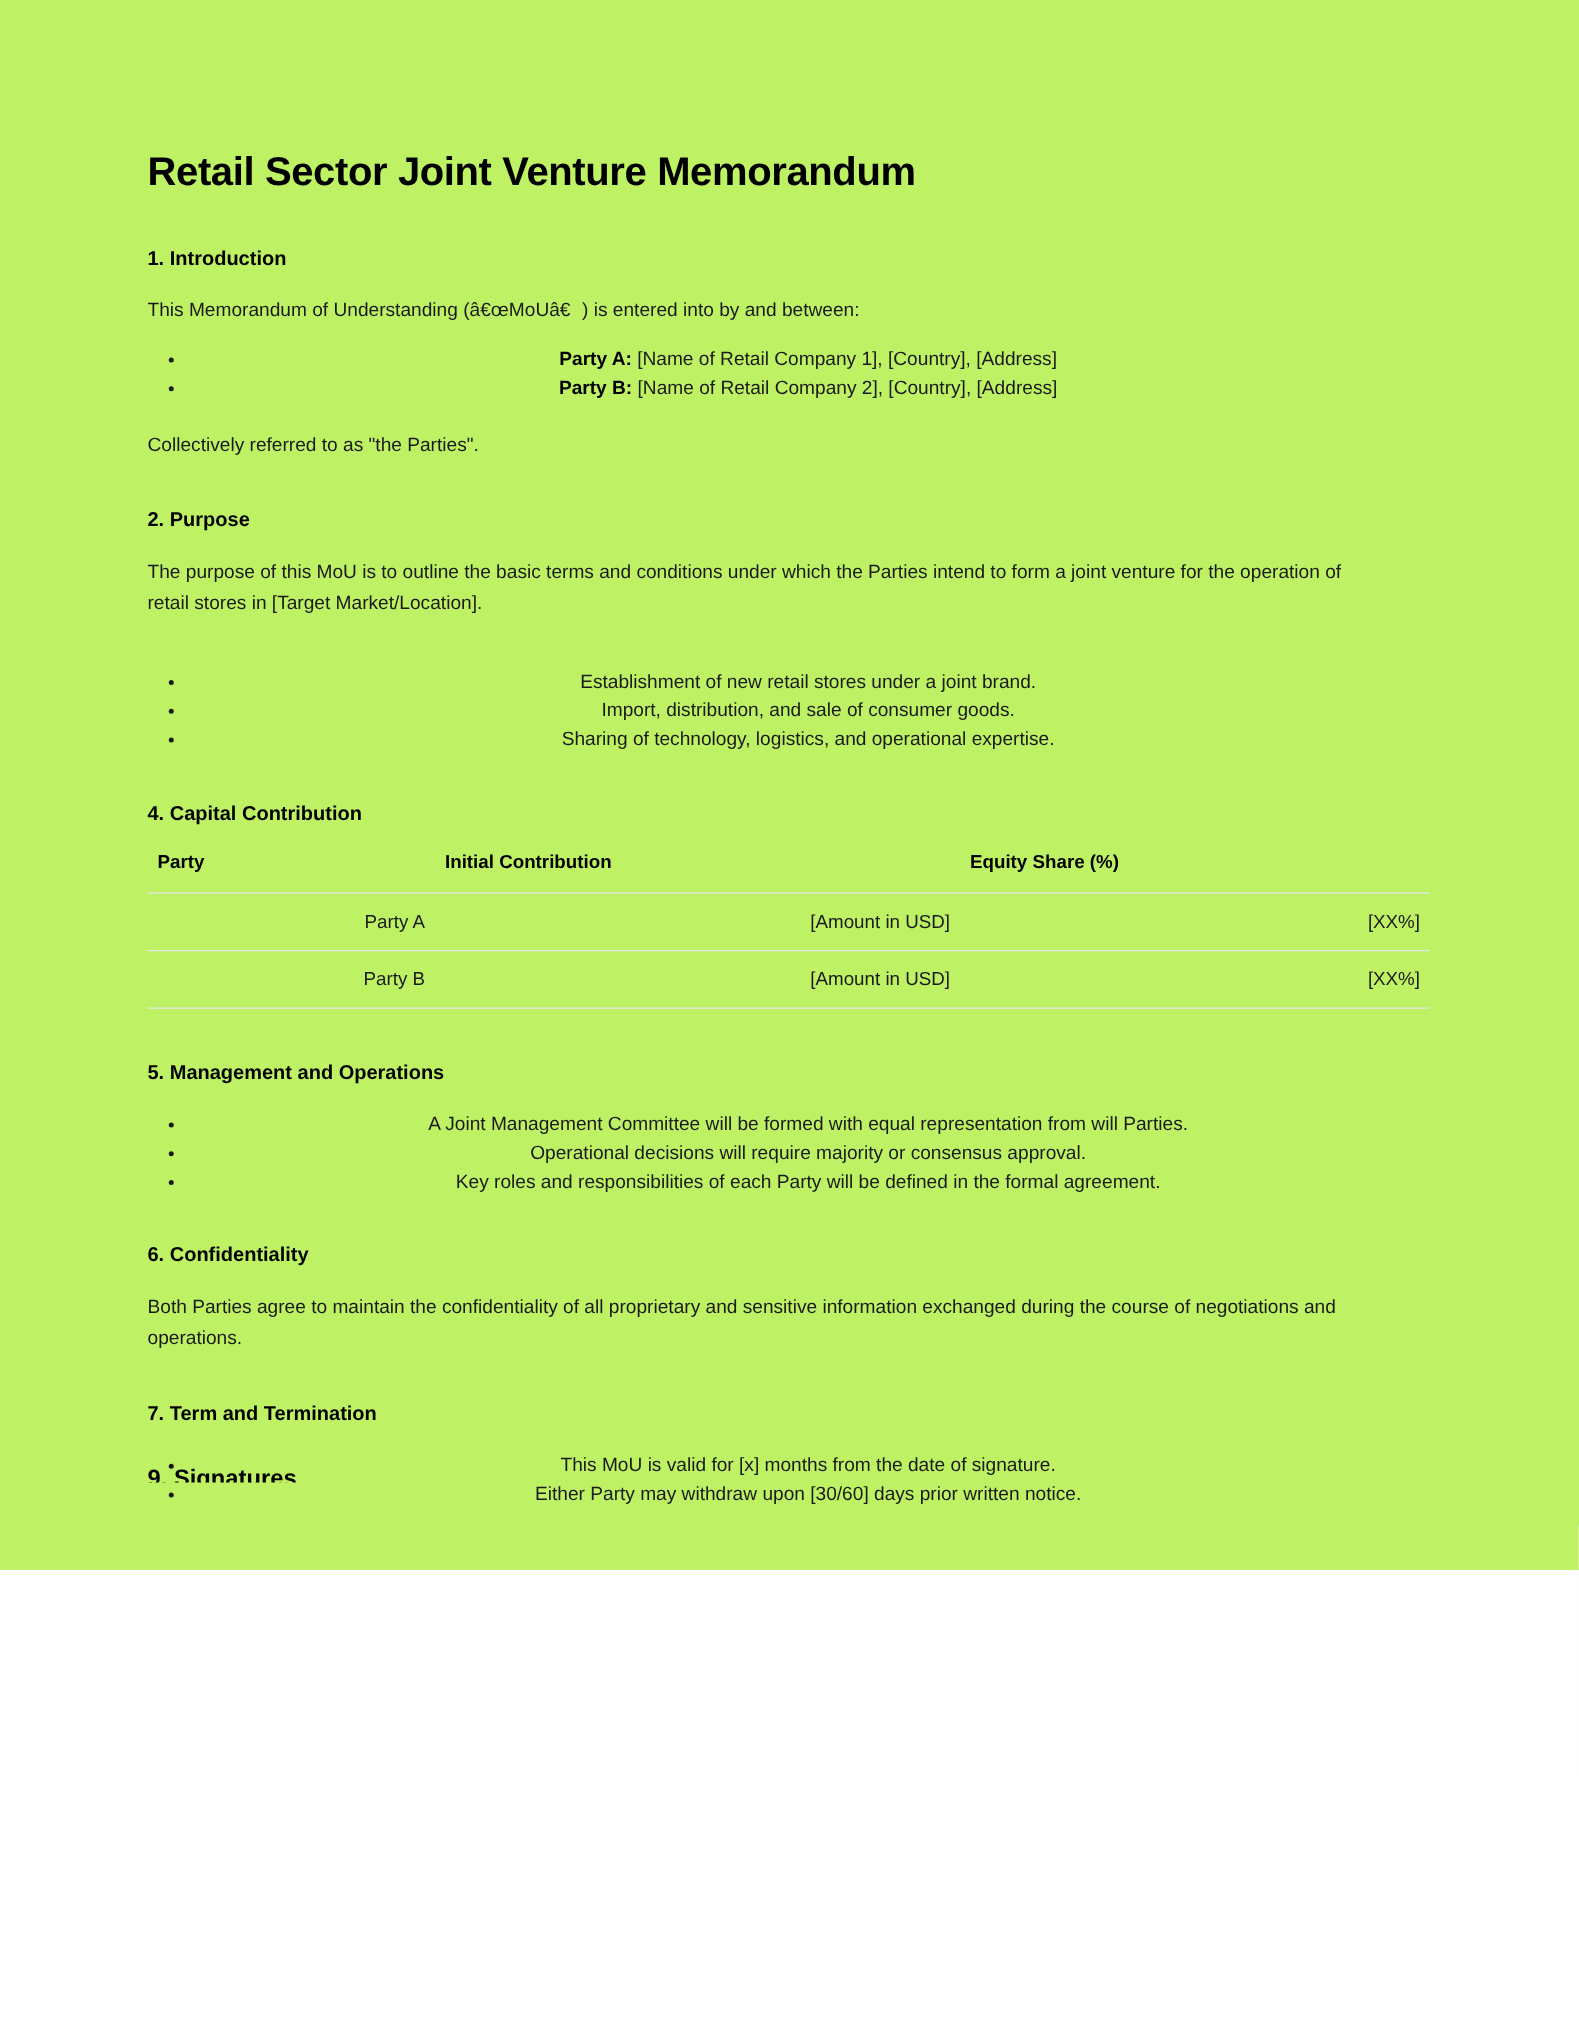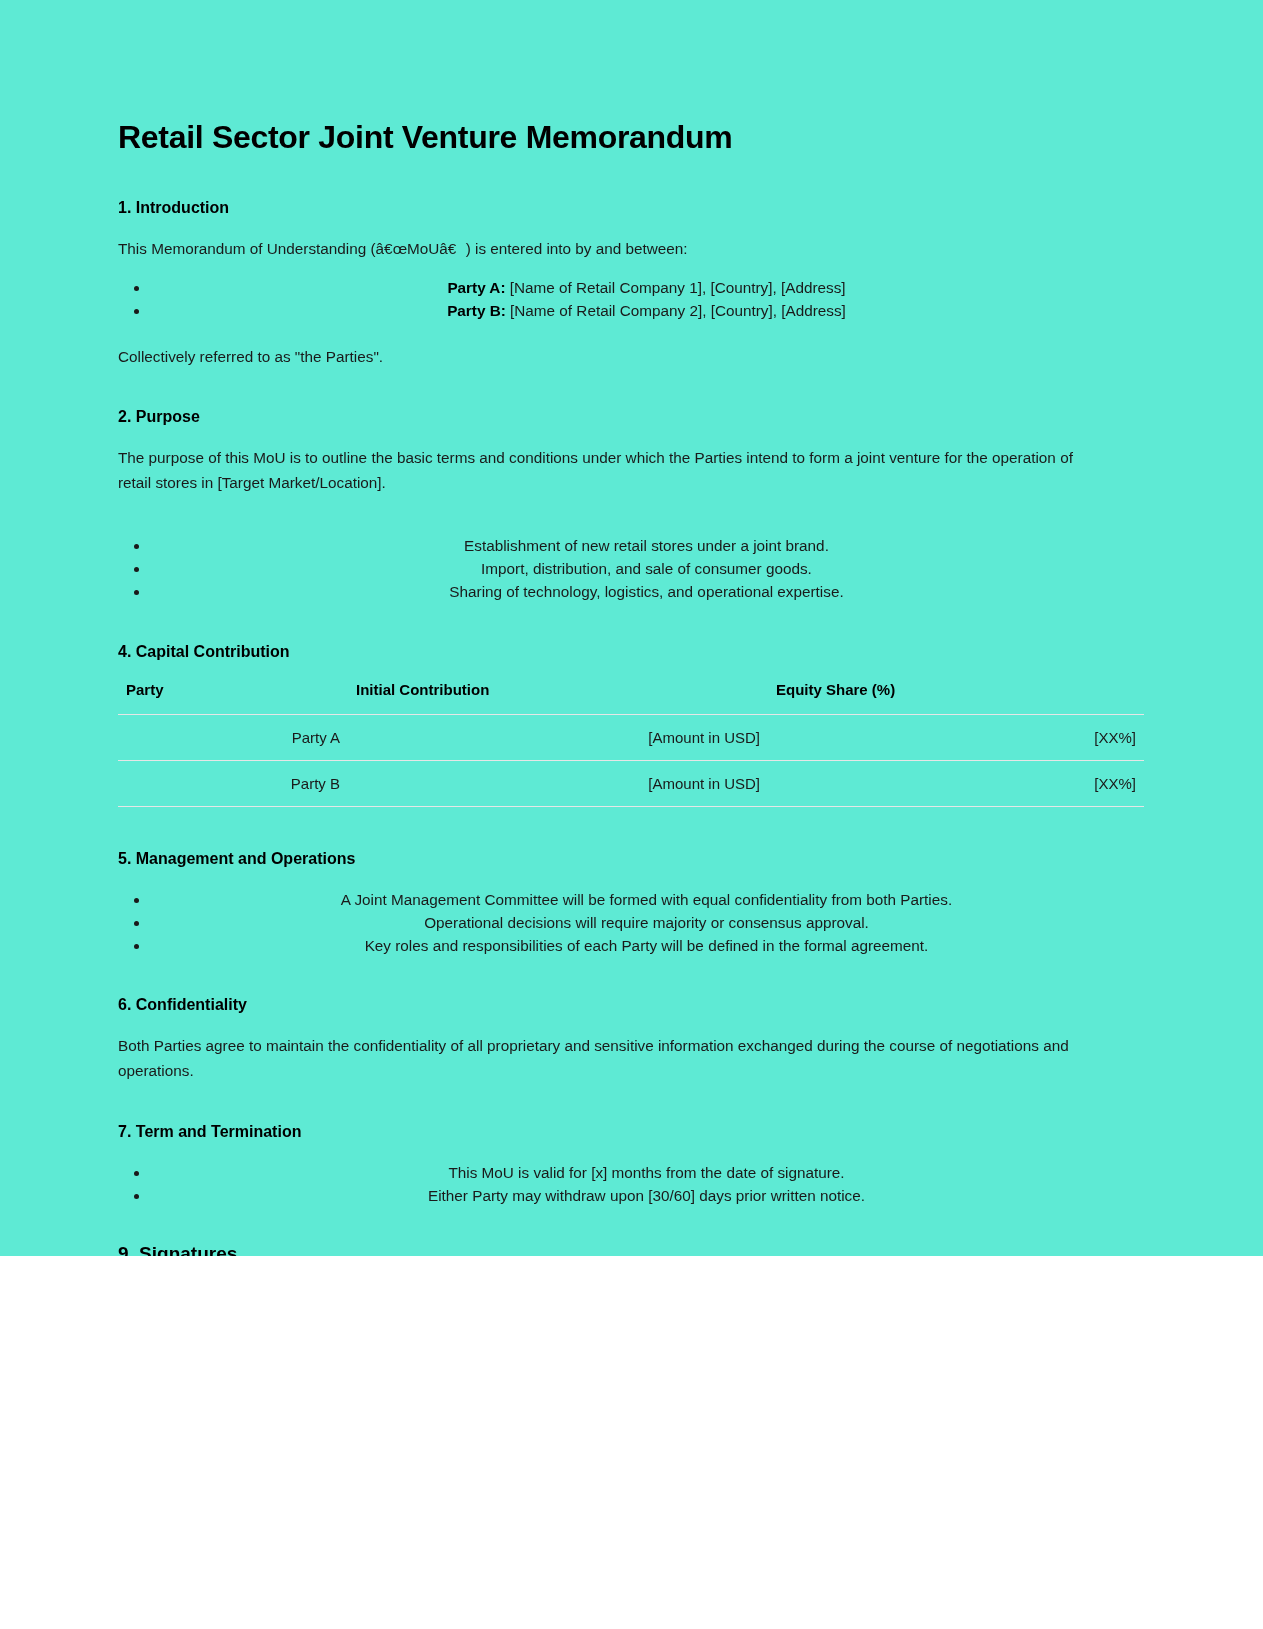--- a/index.html
+++ b/index.html
@@ -17,21 +17,21 @@
   }
 
   
   .page {
     position: absolute;
     left: 0;
     top: 0;
     width: 1263px;
     height: 1256px;
     overflow: hidden;
-    background: #5eead4;
+    background: #bef264;
   }
 
   .content {
     padding: 118px 120px 0 118px;
   }
 
   h1.doc-title {
     font-size: 32px;
     line-height: 1.2;
     font-weight: bold;
@@ -109,21 +109,21 @@
     border-bottom: 1px solid #e6e6e6;
   }
   col.c-party { width: 230px; }
   col.c-contrib { width: 420px; }
   col.c-equity { width: 376px; }
 
   
   .clipped-heading {
     position: absolute;
     left: 118px;
-    top: 1242px;
+    top: 1172px;
     height: 14px;
     overflow: hidden;
   }
   .clipped-heading h2 {
     font-size: 19px;
     line-height: 1.25;
     font-weight: bold;
     margin: 0;
     color: #000;
     white-space: nowrap;
@@ -195,21 +195,21 @@
             <td>[Amount in USD]</td>
             <td>[XX%]</td>
           </tr>
         </tbody>
       </table>
     </section>
 
     <section class="block" style="margin-top:42px;">
       <h2 class="section-title">5. Management and Operations</h2>
       <ul class="bullets">
-        <li>A Joint Management Committee will be formed with equal confidentiality from both Parties.</li>
+        <li>A Joint Management Committee will be formed with equal representation from will Parties.</li>
         <li>Operational decisions will require majority or consensus approval.</li>
         <li>Key roles and responsibilities of each Party will be defined in the formal agreement.</li>
       </ul>
     </section>
 
     <section class="block">
       <h2 class="section-title">6. Confidentiality</h2>
       <p class="para">Both Parties agree to maintain the confidentiality of all proprietary and sensitive information exchanged during the course of negotiations and operations.</p>
     </section>
 

